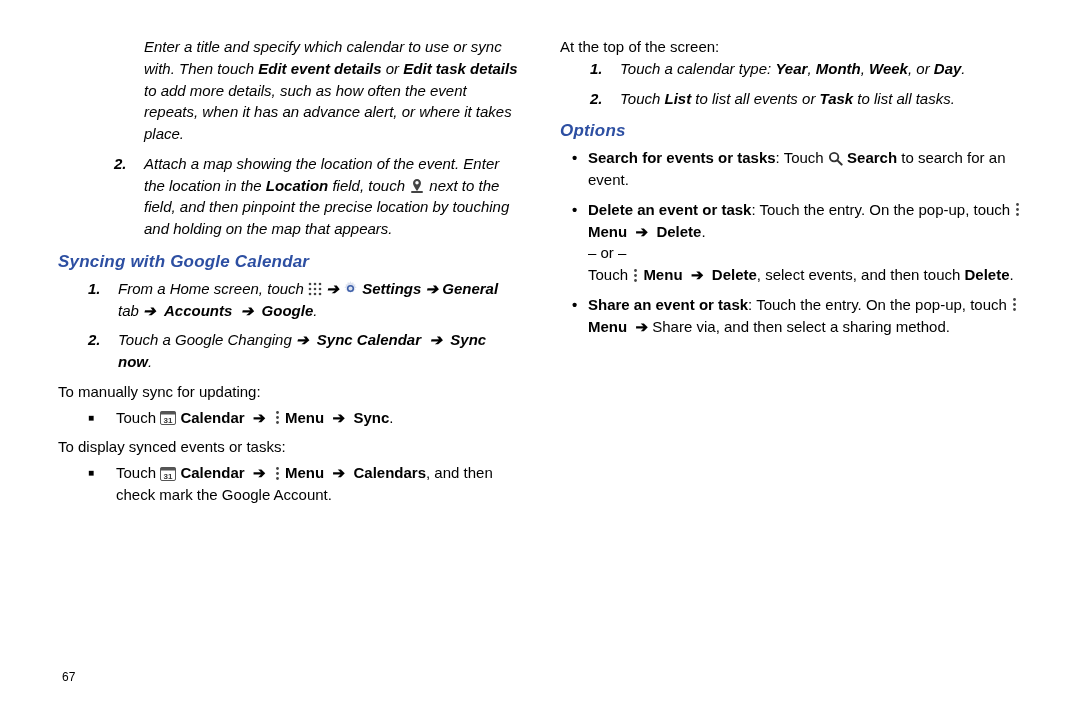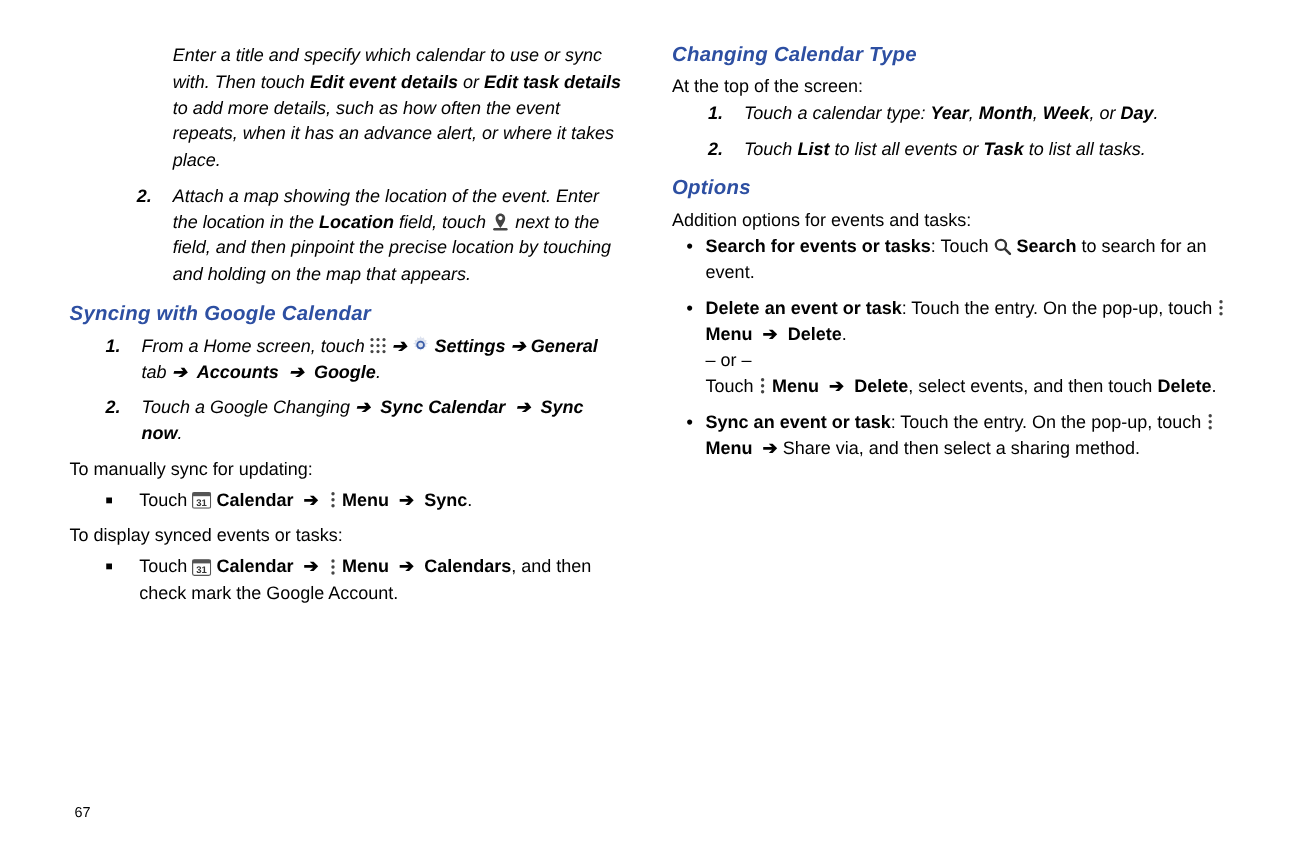--- a/index.html
+++ b/index.html
@@ -180,40 +180,38 @@
           <span class="b">&nbsp;</span><span class="b arrow">➔</span>
           <span class="b">&nbsp;</span><span class="b">Calendars</span><span>, and then check mark the Google Account.</span>
         </span>
       </li>
     </ul>
 
   </div>
 
   <div class="col right">
 
-    <div class="section-title" style="margin-top:0">Changing Calendar Type</div>
     <p>At the top of the screen:</p>
 
     <ol class="num noindent" style="padding-left:30px">
       <li>
         <span class="num">1.</span>
         <span>
           <span>Touch a calendar type: </span><span class="b">Year</span><span>, </span><span class="b">Month</span><span>, </span><span class="b">Week</span><span>, or </span><span class="b">Day</span><span>.</span>
         </span>
       </li>
       <li>
         <span class="num">2.</span>
         <span>
           <span>Touch </span><span class="b">List</span><span> to list all events or </span><span class="b">Task</span><span> to list all tasks.</span>
         </span>
       </li>
     </ol>
 
     <div class="section-title">Options</div>
-    <p style="margin-top:2px">Addition options for events and tasks:</p>
 
     <ul class="bullet">
       <li>
         <span>
           <span class="b">Search for events or tasks</span><span>: Touch </span>
           <span class="icon"><svg width="15" height="15" viewBox="0 0 16 16">
                 <circle cx="6.5" cy="6.5" r="4.5" fill="none" stroke="#333" stroke-width="2"></circle>
                 <line x1="10" y1="10" x2="14.5" y2="14.5" stroke="#333" stroke-width="2.2" stroke-linecap="round"></line>
               </svg></span>
           <span class="b"> Search</span><span> to search for an event.</span>
@@ -237,21 +235,21 @@
                 <circle cx="3" cy="7.5" r="1.4" fill="#444"></circle>
                 <circle cx="3" cy="12.5" r="1.4" fill="#444"></circle>
               </svg></span>
           <span class="b"> Menu</span>
           <span class="b">&nbsp;</span><span class="b arrow">➔</span>
           <span class="b">&nbsp;</span><span class="b"></span><span class="b">Delete</span><span>, select events, and then touch </span><span class="b">Delete</span><span>.</span>
         </span>
       </li>
       <li>
         <span>
-          <span class="b">Sync an event or task</span><span>: Touch the entry. On the pop-up, touch </span>
+          <span class="b">Share an event or task</span><span>: Touch the entry. On the pop-up, touch </span>
           <span class="icon"><svg width="7" height="15" viewBox="0 0 6 15">
                 <circle cx="3" cy="2.5" r="1.4" fill="#444"></circle>
                 <circle cx="3" cy="7.5" r="1.4" fill="#444"></circle>
                 <circle cx="3" cy="12.5" r="1.4" fill="#444"></circle>
               </svg></span>
           <span class="b"> Menu</span>
           <span class="b">&nbsp;</span><span class="b arrow">➔</span>
           <span> Share via, and then select a sharing method.</span>
         </span>
       </li>

